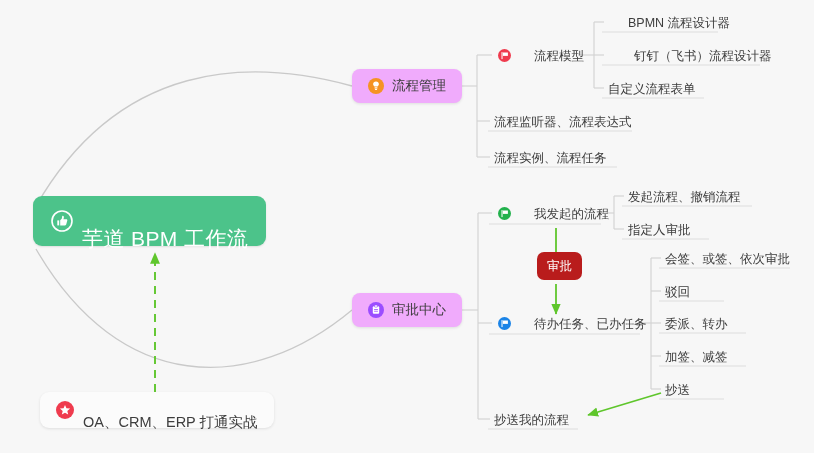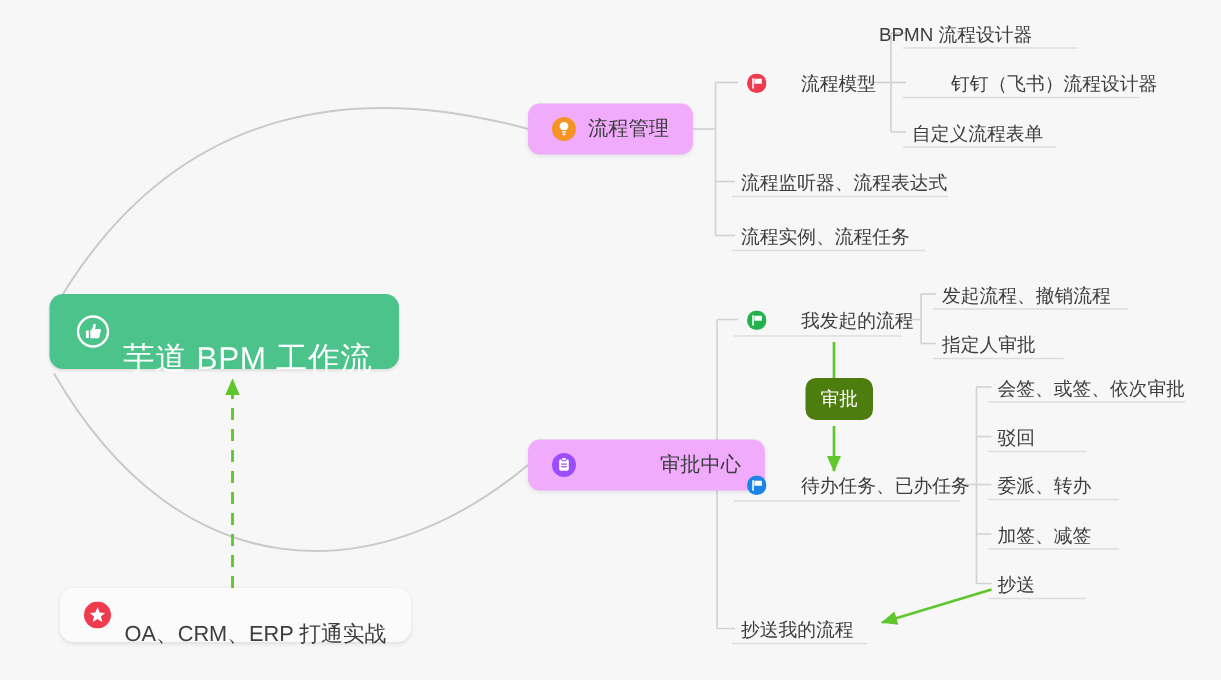--- a/index.html
+++ b/index.html
@@ -73,21 +73,21 @@
     padding: 0 6px 4px 6px;
     height: 22px;
     align-items: flex-end;
   }
   .leaf-label { line-height: 1; }
   .leaf-node .leaf-label { margin-left: 0; }
   .icon-leaf .leaf-label { margin-left: 23px; text-align: center; }
 
   
   .badge-node {
-    background: #4d7c0f;
+    background: #b91c1c;
     border-radius: 7px;
     height: 28px;
     padding: 13px 10px;
     justify-content: center;
   }
   .badge-label {
     color: #ffffff;
     font-size: 12.5px;
   }
 
@@ -225,38 +225,38 @@
     <span class="ico ico-13">
       <svg viewBox="0 0 13 13" width="13" height="13">
         <circle cx="6.5" cy="6.5" r="6.5" fill="#ef3b4e"></circle>
         <rect x="3.5" y="3.1" width="1.05" height="7" fill="#ffffff"></rect>
         <path d="M4.9 3.5 L9.9 3.5 L9.9 6.9 L4.9 6.9 Z" fill="#ffffff"></path>
       </svg>
     </span>
     <span class="leaf-label">流程模型</span>
   </div>
 
-  <div class="node leaf-node" style="left:580px; top:11px;text-align:center;">
+  <div class="node leaf-node" style="left:622px; top:11px;text-align:center;">
     <span class="leaf-label">BPMN 流程设计器</span>
   </div>
   <div class="node leaf-node" style="left:602px; top:44px;margin-left:26px;">
     <span class="leaf-label">钉钉（飞书）流程设计器</span>
   </div>
   <div class="node leaf-node" style="left:602px; top:77px;">
     <span class="leaf-label">自定义流程表单</span>
   </div>
 
   <div class="node leaf-node" style="left:488px; top:110px;">
     <span class="leaf-label">流程监听器、流程表达式</span>
   </div>
   <div class="node leaf-node" style="left:488px; top:146px;">
     <span class="leaf-label">流程实例、流程任务</span>
   </div>
 
-  <div class="node branch-node" style="left:352px; top:293px;gap:48px;">
+  <div class="node branch-node" style="left:352px; top:293px;">
     <span class="ico ico-16">
       <svg viewBox="0 0 16 16" width="16" height="16">
         <circle cx="8" cy="8" r="8" fill="#9b4dff"></circle>
         <rect x="4.8" y="4.2" width="6.4" height="7.6" rx="1.1" fill="#ffffff"></rect>
         <rect x="6.4" y="3.0" width="3.2" height="2.1" rx="0.9" fill="#ffffff" stroke="#9b4dff" stroke-width="0.7"></rect>
         <rect x="6.1" y="7.0" width="3.8" height="0.8" fill="#9b4dff"></rect>
         <rect x="6.1" y="8.8" width="3.8" height="0.8" fill="#9b4dff"></rect>
       </svg>
     </span>
     <span class="branch-label">审批中心</span>

